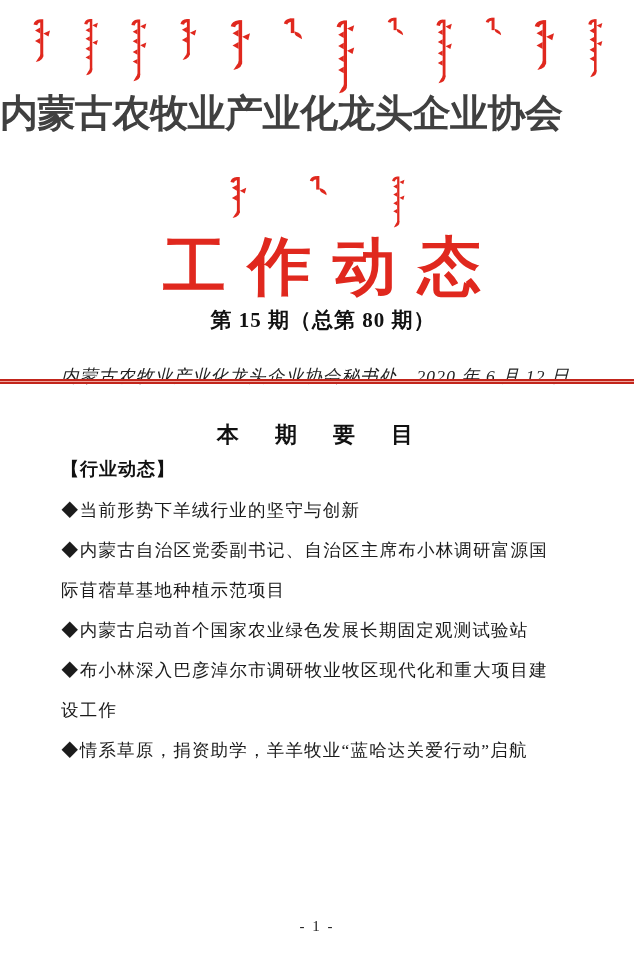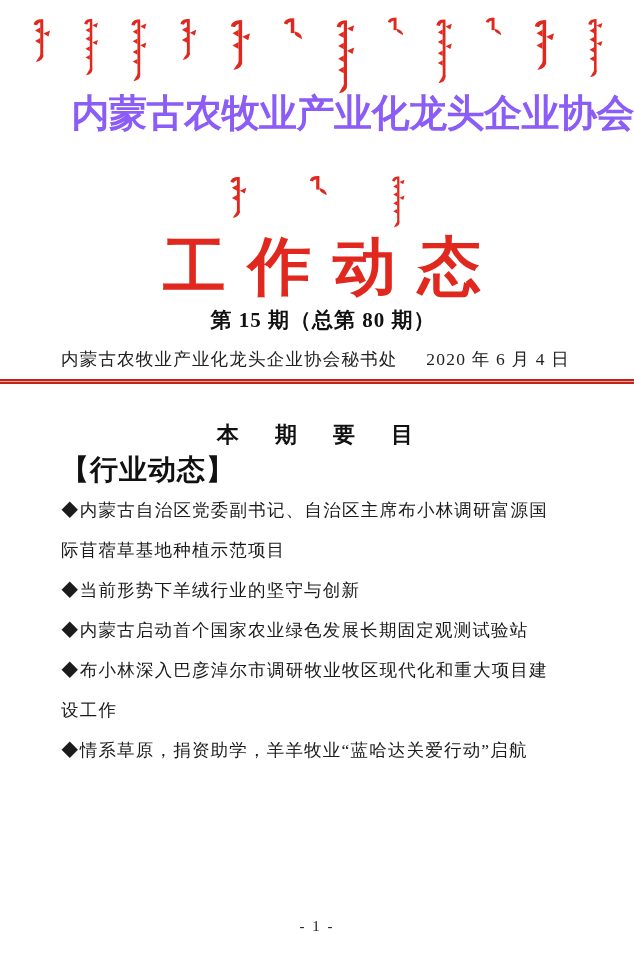--- a/index.html
+++ b/index.html
@@ -13,60 +13,60 @@
     color:#1b1b1b;
   }
   
   .decor-row{position:absolute;display:flex;align-items:flex-start;color:#e0281e;}
   .decor-row1{top:14px;left:32px;right:30px;height:96px;justify-content:space-between;}
   .decor-row2{top:172px;left:0;right:0;height:64px;justify-content:center;gap:62px;}
   .mw{display:block;fill:currentColor;}
   
   .org-title{
     position:absolute;top:88px;left:0;right:0;
-    text-align:right;font-size:38px;font-weight:700;
-    color:#8b5cf6;letter-spacing:-0.5px;white-space:nowrap;
+    text-align:left;font-size:38px;font-weight:700;
+    color:#404040;letter-spacing:-0.5px;white-space:nowrap;
   }
   .main-title{
     position:absolute;top:224px;left:0;right:0;
     text-align:center;font-size:63px;font-weight:700;
     color:#e0281e;letter-spacing:22px;padding-left:32px;white-space:nowrap;
   }
   .issue-line{
     position:absolute;top:306px;left:12px;right:0;
     text-align:center;font-size:21px;font-weight:700;color:#111;
     letter-spacing:1px;
   }
   .pub-row{
-    position:absolute;top:347px;left:0;right:0;
+    position:absolute;top:364px;left:0;right:0;
     display:flex;justify-content:space-between;
     padding:0 64px 0 61px;
-    font-size:17.5px;color:#222;letter-spacing:1.2px;white-space:nowrap;
+    font-size:17.5px;color:#222;letter-spacing:1.2px;white-space:nowrap;font-style:italic;
   }
   .red-rule{
     position:absolute;top:379px;left:0;right:0;height:5px;
     background:linear-gradient(to bottom,
       #c2251b 0%,#c2251b 34%,
       #eda49d 34%,#eda49d 56%,
       #c2251b 56%,#c2251b 100%);
   }
   
   .toc-heading{
     position:absolute;top:420px;left:0;right:0;
     text-align:center;font-size:22px;font-weight:700;color:#111;
     letter-spacing:15px;padding-left:11px;
     font-family:"Liberation Sans", sans-serif;
   }
   .toc-body{
     position:absolute;top:450px;left:61px;right:86px;
     font-size:17.5px;line-height:40px;color:#1b1b1b;
   }
   .toc-section-header{
-    font-family:Liberation Serif, serif;
-    font-weight:700;font-size:28px;color:#111;
+    font-family:Liberation Mono, monospace;
+    font-weight:700;font-size:18px;color:#111;
     line-height:40px;letter-spacing:1px;
   }
   .toc-item{
     text-align:justify;letter-spacing:1.2px;line-height:40px;
   }
   
   .page-footer{
     position:absolute;top:918px;left:0;right:0;
     text-align:center;font-size:15px;color:#222;letter-spacing:2px;
   }
@@ -158,31 +158,31 @@
         <use href="#mw-tall"></use>
       </svg>
     </div>
 
   <div class="main-title">工作动态</div>
 
   <div class="issue-line">第 15 期（总第 80 期）</div>
 
   <div class="pub-row">
     <span>内蒙古农牧业产业化龙头企业协会秘书处</span>
-    <span>2020 年 6 月 4 日</span>
+    <span>2020 年 6 月 12 日</span>
   </div>
 
   <div class="red-rule"></div>
 
   <div class="toc-heading">本 期 要 目</div>
 
   <div class="toc-body">
       <div class="toc-section-header">【行业动态】</div>
+      <div class="toc-item">◆当前形势下羊绒行业的坚守与创新</div>
       <div class="toc-item">◆内蒙古自治区党委副书记、自治区主席布小林调研富源国际苜蓿草基地种植示范项目</div>
-      <div class="toc-item">◆当前形势下羊绒行业的坚守与创新</div>
       <div class="toc-item">◆内蒙古启动首个国家农业绿色发展长期固定观测试验站</div>
       <div class="toc-item">◆布小林深入巴彦淖尔市调研牧业牧区现代化和重大项目建设工作</div>
       <div class="toc-item">◆情系草原，捐资助学，羊羊牧业“蓝哈达关爱行动”启航</div>
     </div>
 
   <div class="page-footer">- 1 -</div>
 
 </div>
 
 </body></html>

